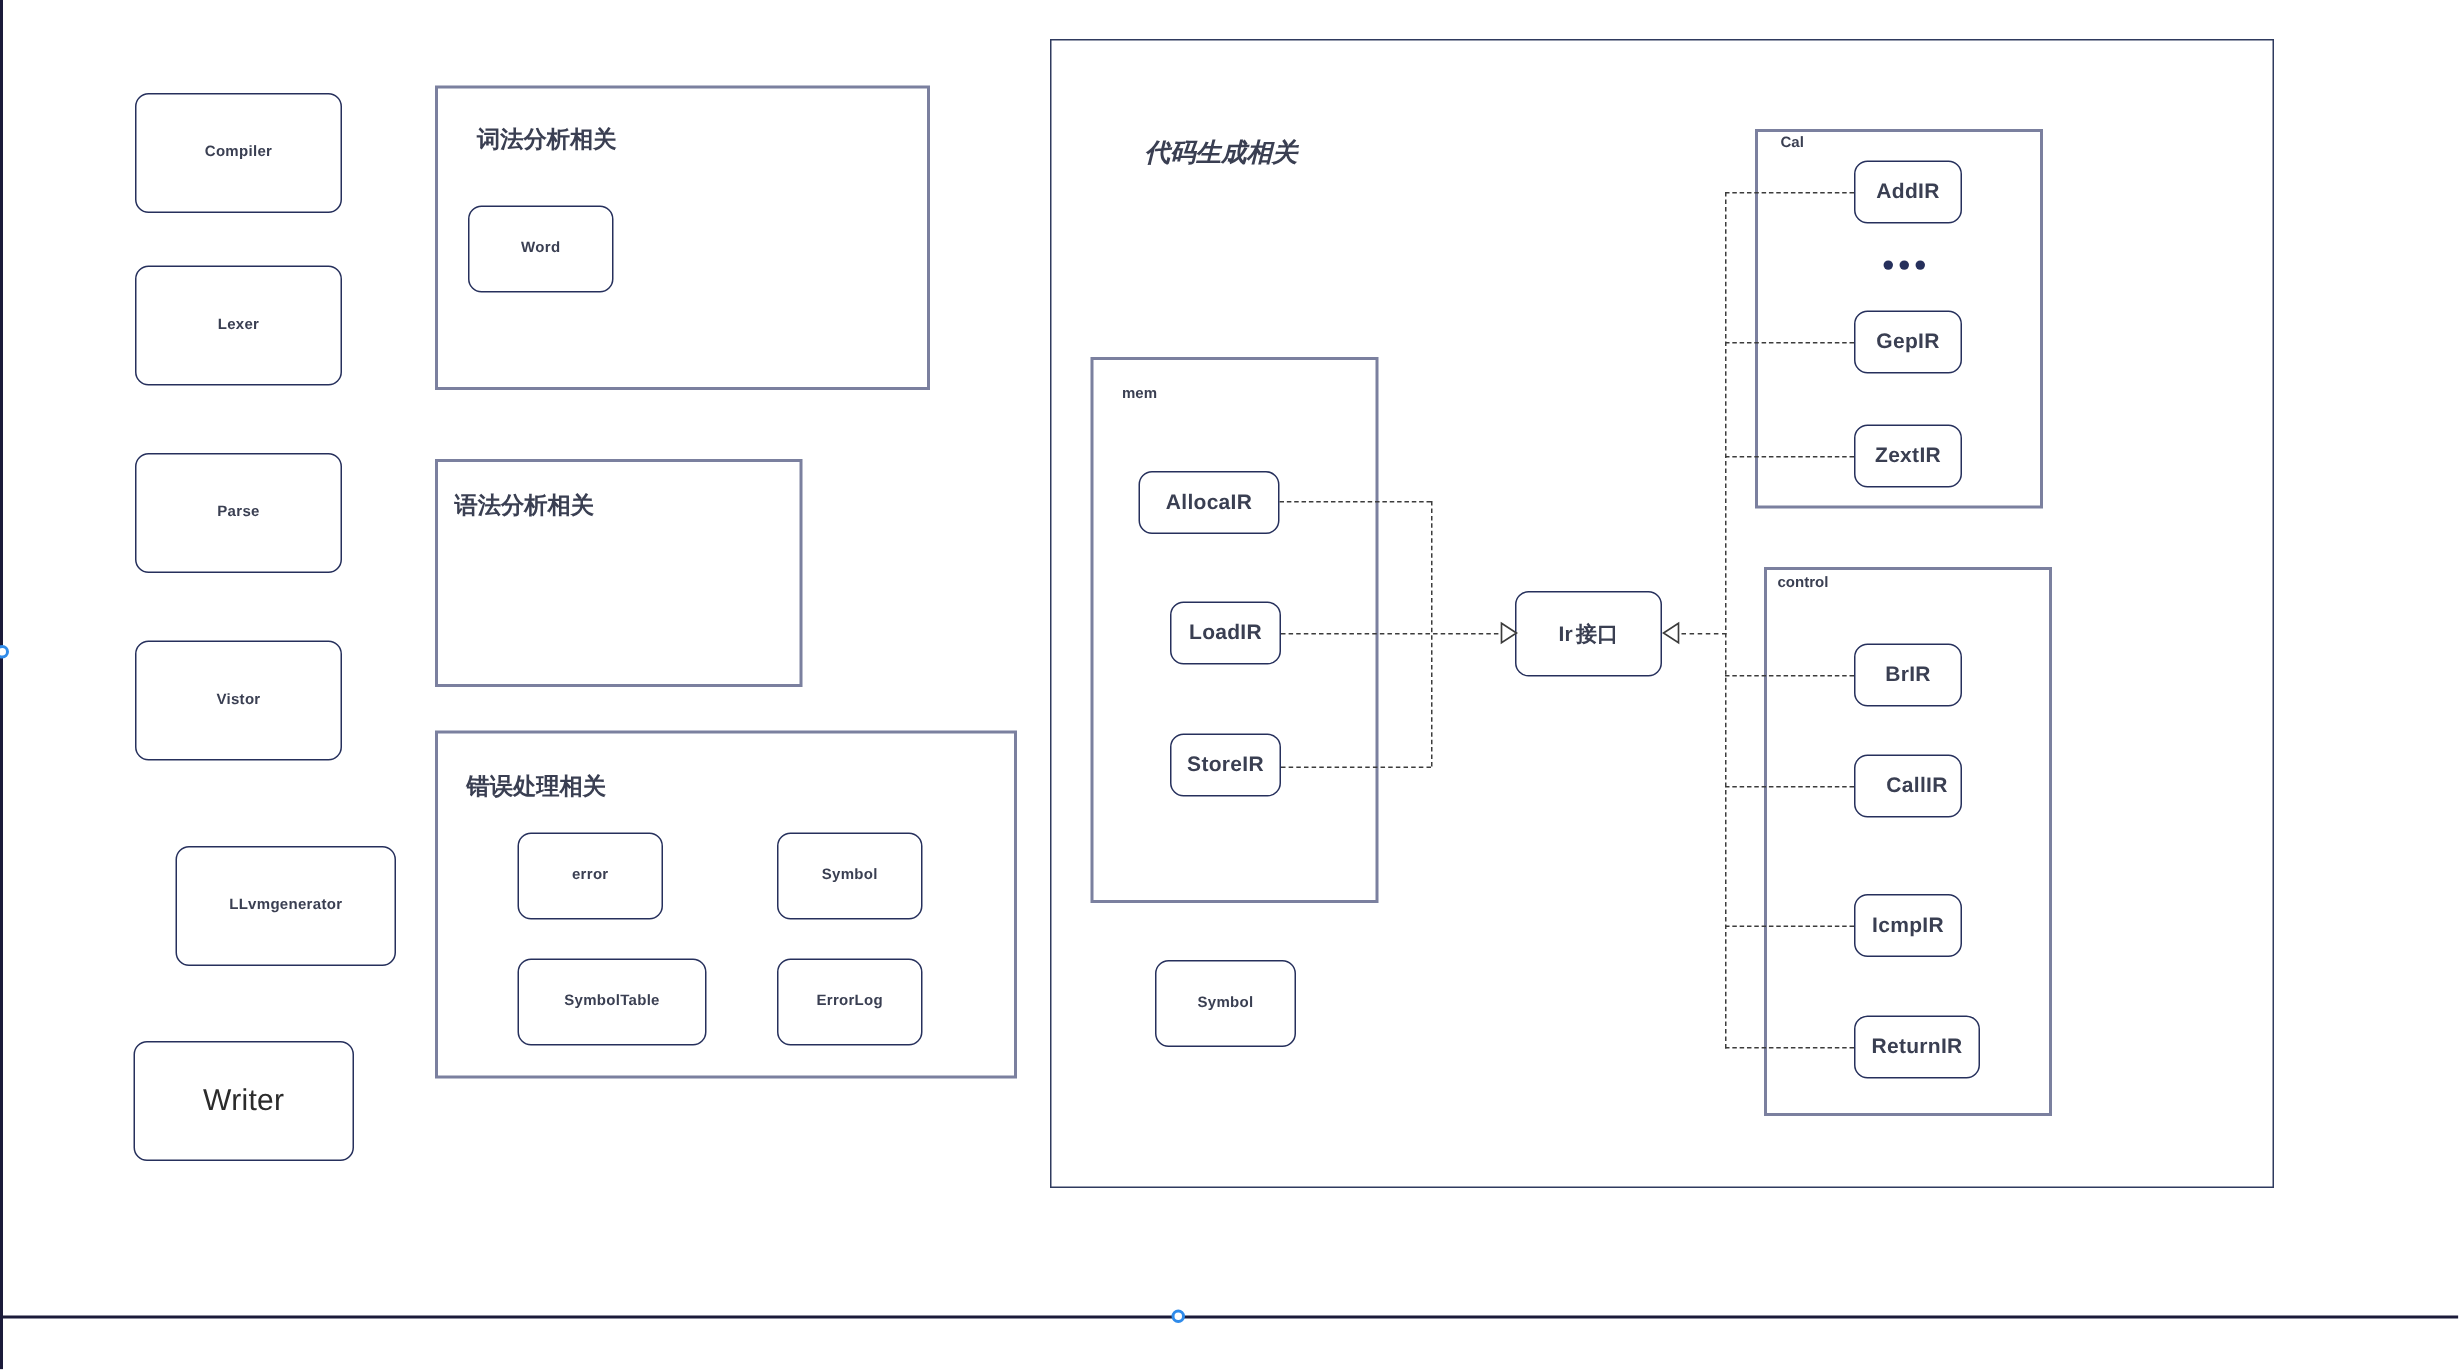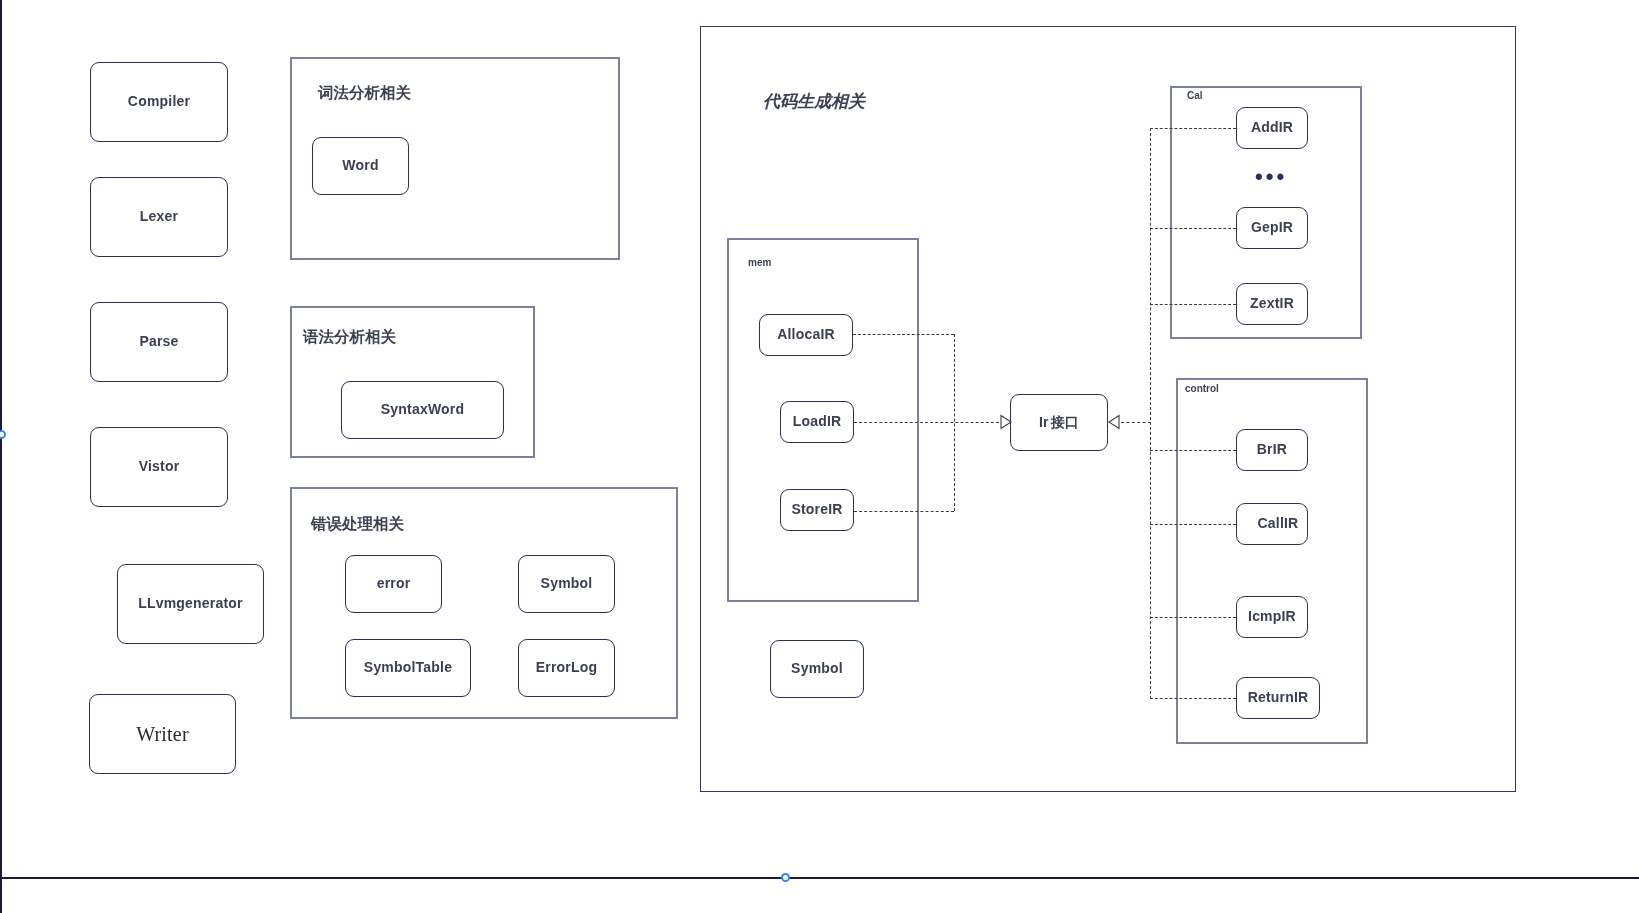--- a/index.html
+++ b/index.html
@@ -22,21 +22,21 @@
     box-sizing: border-box;
     border: 1.6px solid #26305c;
     border-radius: 9px;
     background: #ffffff;
     display: flex;
     align-items: center;
     justify-content: center;
     text-align: center;
     color: #3a3f52;
     font-weight: bold;
-    font-size: 14px;
+    font-size: 10px;
     letter-spacing: 0.2px;
     line-height: 1.25;
   }
   .node.small { font-size: 14px; }
   .node.plain {
     font-weight: normal;
     font-size: 20px;
     color: #2b2b2b;
   }
 
@@ -121,37 +121,34 @@
   </div>
 
   <div class="node" style="left:90px; top:427px; width:138px; height:80px;">
     <span>Vistor</span>
   </div>
 
   <div class="node" style="left:89px; top:564px; width:147px; height:80px;margin-left:28px;">
     <span>LLvmgenerator</span>
   </div>
 
-  <div class="node plain" style="left:89px; top:694px; width:147px; height:80px;font-family:Liberation Serif, serif;">
+  <div class="node plain" style="left:89px; top:694px; width:147px; height:80px;">
     <span>Writer</span>
   </div>
 
   <div class="group" style="left:290px; top:57px; width:330px; height:203px;"></div>
   <div class="group-title cn" style="left:318px; top:83px;">词法分析相关</div>
 
   <div class="node" style="left:312px; top:137px; width:97px; height:58px;">
     <span>Word</span>
   </div>
 
   <div class="group" style="left:290px; top:306px; width:245px; height:152px;"></div>
   <div class="group-title cn" style="left:303px; top:327px;">语法分析相关</div>
 
-  <div class="node" style="left:341px; top:381px; width:163px; height:58px;">
-    <span>SyntaxWord</span>
-  </div>
 
   <div class="group" style="left:290px; top:487px; width:388px; height:232px;"></div>
   <div class="group-title cn" style="left:311px; top:514px;">错误处理相关</div>
 
   <div class="node" style="left:345px; top:555px; width:97px; height:58px;">
     <span>error</span>
   </div>
   <div class="node" style="left:518px; top:555px; width:97px; height:58px;">
     <span>Symbol</span>
   </div>

